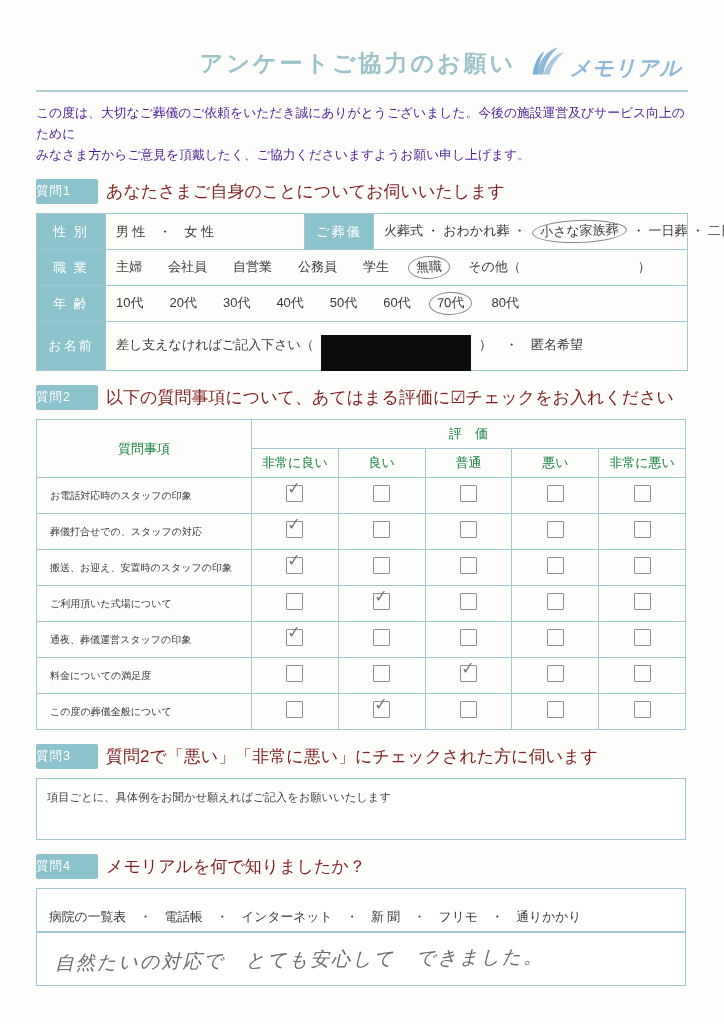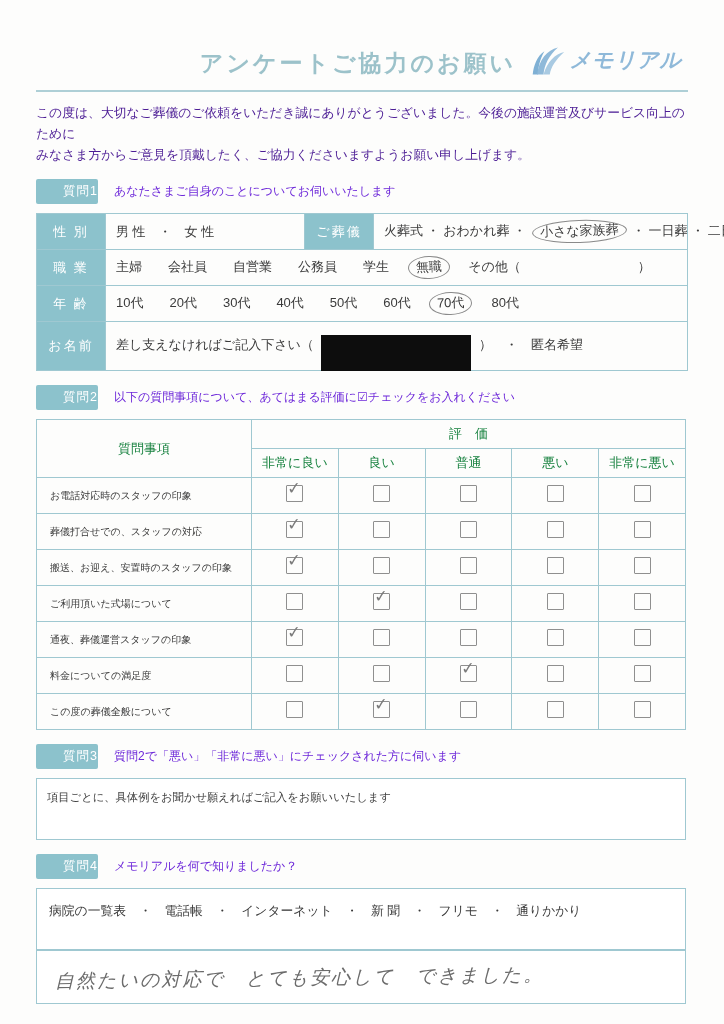--- a/index.html
+++ b/index.html
@@ -12,36 +12,36 @@
   .page{
     width:724px;height:1024px;background:#fdfdfc;box-sizing:border-box;
     padding:40px 36px 0 36px;position:relative;
   }
   
   .hdr-row{position:relative;height:46px;}
   .doc-title{
     position:absolute;left:0;right:8px;text-align:center;top:8px;
     font-size:23px;letter-spacing:3px;color:#9cc2ca;font-weight:bold;
   }
-  .logo{position:absolute;right:6px;top:6px;display:flex;}
+  .logo{position:absolute;right:6px;top:6px;display:flex;align-items:flex-end;}
   .logo-text{
     font-size:21px;font-weight:bold;font-style:italic;color:#8fb9d9;
     letter-spacing:1px;margin-left:4px;
   }
   .hr-teal{border:none;border-top:2px solid #aecfd6;margin:4px 0 10px 0;}
   
   .intro{font-size:12.8px;line-height:1.65;color:#4c1d95;margin-bottom:14px;}
   
   .q-row{display:flex;align-items:center;margin:14px 0 9px 0;}
   .badge{
-    width:62px;min-width:62px;text-align:right;padding:4px 0;
+    width:62px;min-width:62px;text-align:left;padding:4px 0;
     background:#8cc2cc;color:#ffffff;font-size:12.5px;letter-spacing:1px;
     border-radius:2px;
   }
-  .q-heading{margin-left:16px;font-size:12px;color:#6d28d9;}
+  .q-heading{margin-left:8px;font-size:17px;color:#7f1d1d;}
   
   table{border-collapse:collapse;}
   .q1-table{width:652px;table-layout:fixed;}
   .q1-table td{border:1px solid #9fc8d1;font-size:13px;overflow:visible;}
   .q1-table .hdr{
     background:#8cc2cc;color:#ffffff;text-align:center;width:66px;
     font-size:13px;letter-spacing:2px;margin-left:28px;
   }
   .q1-table .opts{padding:6px 10px;white-space:nowrap;}
   .q1-table tr{height:33px;}
@@ -69,21 +69,21 @@
   .checkbox.checked::after{
     content:attr(data-glyph);position:absolute;left:0px;top:-4px;
     font-size:17px;color:#7a7a7a;transform:rotate(-5deg);
   }
   
   .answer-box{
     width:650px;border:1px solid #9fc8d1;background:#fff;box-sizing:border-box;
   }
   .q3-box{height:62px;padding:8px 10px;}
   .q3-note{font-size:11.3px;color:#3f3f3f;}
-  .q4-box{height:62px;padding:10px 12px;font-size:12.8px;line-height:1.85;white-space:nowrap;}
+  .q4-box{height:44px;padding:16px 12px;font-size:12.8px;line-height:1.85;white-space:nowrap;}
   .q5-box{height:54px;padding:6px 12px;}
   .handwrite{
     font-style:italic;color:#6b6b6b;letter-spacing:2px;
     transform:rotate(-0.8deg);display:inline-block;
   }
   .hw-large{font-size:19px;margin-top:8px;margin-left:6px;}
   .hw-inline{font-size:15px;letter-spacing:6px;position:relative;top:2px;}
 </style>
 </head>
 <body>

